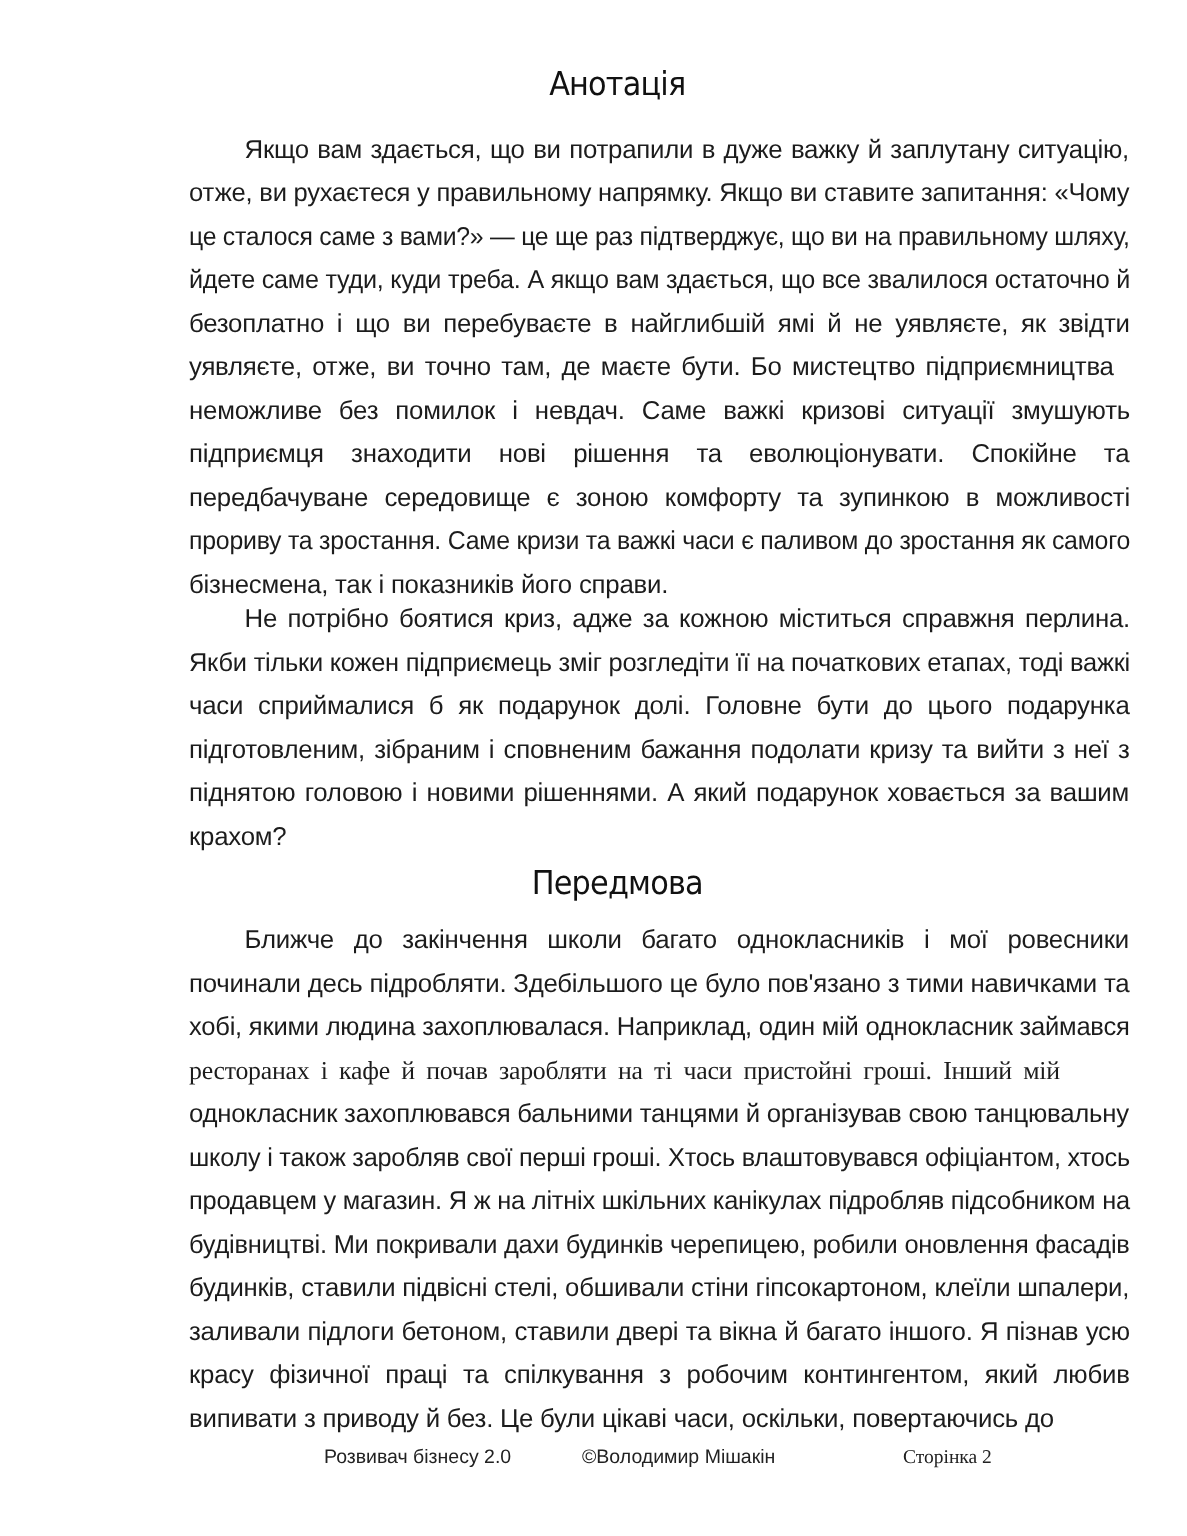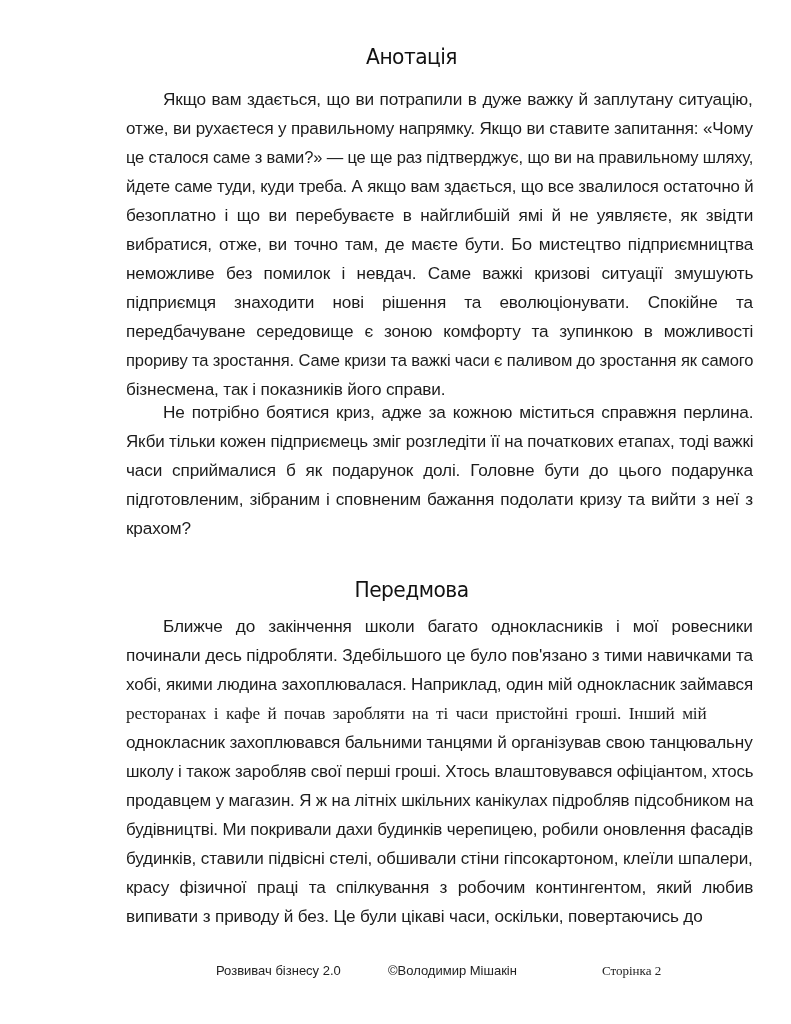--- a/index.html
+++ b/index.html
@@ -21,46 +21,48 @@
 <body>
 
 <div class="page">
   <h1 style="top:44px;">Анотація</h1>
   <div class="para" style="top:85px;">
       <span class="line first" style="display: block; text-align: left; text-align-last: left; word-spacing: 1px;">Якщо вам здається, що ви потрапили в дуже важку й заплутану ситуацію,</span>
       <span class="line" style="display: block; text-align: left; text-align-last: left; transform-origin: left center; transform: scaleX(0.990521);">отже, ви рухаєтеся у правильному напрямку. Якщо ви ставите запитання: «Чому</span>
       <span class="line" style="display: block; text-align: left; text-align-last: left; transform-origin: left center; transform: scaleX(0.958716);">це сталося саме з вами?» — це ще раз підтверджує, що ви на правильному шляху,</span>
       <span class="line" style="display: block; text-align: left; text-align-last: left; transform-origin: left center; transform: scaleX(0.975117);">йдете саме туди, куди треба. А якщо вам здається, що все звалилося остаточно й</span>
       <span class="line" style="display: block; text-align: left; text-align-last: left; word-spacing: 3.91667px;">безоплатно і що ви перебуваєте в найглибшій ямі й не уявляєте, як звідти</span>
-      <span class="line" style="display: block; text-align: left; text-align-last: left; word-spacing: 2.3px;">вибратися, отже, ви точно там, де маєте бути. Бо мистецтво підприємництва</span>
+      <span class="line" style="display: block; text-align: left; text-align-last: left; word-spacing: 2.3px;">уявляєте, отже, ви точно там, де маєте бути. Бо мистецтво підприємництва</span>
       <span class="line" style="display: block; text-align: left; text-align-last: left; word-spacing: 6.77778px;">неможливе без помилок і невдач. Саме важкі кризові ситуації змушують</span>
       <span class="line" style="display: block; text-align: left; text-align-last: left; word-spacing: 13.5714px;">підприємця знаходити нові рішення та еволюціонувати. Спокійне та</span>
       <span class="line" style="display: block; text-align: left; text-align-last: left; word-spacing: 6.25px;">передбачуване середовище є зоною комфорту та зупинкою в можливості</span>
       <span class="line" style="display: block; text-align: left; text-align-last: left; transform-origin: left center; transform: scaleX(0.963134);">прориву та зростання. Саме кризи та важкі часи є паливом до зростання як самого</span>
       <span class="line last" style="display: block; text-align: center; text-align-last: left;">бізнесмена, так і показників його справи.</span>
     </div>
   <div class="para" style="top:398px;">
       <span class="line first" style="display: block; text-align: left; text-align-last: left; word-spacing: 2.33333px;">Не потрібно боятися криз, адже за кожною міститься справжня перлина.</span>
       <span class="line" style="display: block; text-align: left; text-align-last: left; transform-origin: left center; transform: scaleX(0.984301);">Якби тільки кожен підприємець зміг розгледіти її на початкових етапах, тоді важкі</span>
       <span class="line" style="display: block; text-align: left; text-align-last: left; word-spacing: 5.3px;">часи сприймалися б як подарунок долі. Головне бути до цього подарунка</span>
       <span class="line" style="display: block; text-align: left; text-align-last: left; word-spacing: 1.45455px;">підготовленим, зібраним і сповненим бажання подолати кризу та вийти з неї з</span>
+      <span class="line" style="display: block; text-align: left; text-align-last: left; word-spacing: 1.6px;">піднятою головою і новими рішеннями. А який подарунок ховається за вашим</span>
       <span class="line last" style="display: block; text-align: left; text-align-last: left;">крахом?</span>
     </div>
 
   <h1 style="top:577px;">Передмова</h1>
   <div class="para" style="top:612px;">
       <span class="line first" style="display: block; text-align: left; text-align-last: left; word-spacing: 8.5px;">Ближче до закінчення школи багато однокласників і мої ровесники</span>
       <span class="line" style="display: block; text-align: left; text-align-last: left; word-spacing: 0px;">починали десь підробляти. Здебільшого це було пов'язано з тими навичками та</span>
       <span class="line" style="display: block; text-align: left; text-align-last: left; transform-origin: left center; transform: scaleX(0.990521);">хобі, якими людина захоплювалася. Наприклад, один мій однокласник займався</span>
       <span class="line" style="display: block; text-align: left; text-align-last: left; word-spacing: 3.41667px; font-family: Liberation Serif, serif;">ресторанах і кафе й почав заробляти на ті часи пристойні гроші. Інший мій</span>
       <span class="line" style="display: block; text-align: left; text-align-last: left; transform-origin: left center; transform: scaleX(0.99682);">однокласник захоплювався бальними танцями й організував свою танцювальну</span>
       <span class="line" style="display: block; text-align: left; text-align-last: left; transform-origin: left center; transform: scaleX(0.979688);">школу і також заробляв свої перші гроші. Хтось влаштовувався офіціантом, хтось</span>
       <span class="line" style="display: block; text-align: left; text-align-last: left; transform-origin: left center; transform: scaleX(0.984301);">продавцем у магазин. Я ж на літніх шкільних канікулах підробляв підсобником на</span>
       <span class="line" style="display: block; text-align: left; text-align-last: left; transform-origin: left center; transform: scaleX(0.985849);">будівництві. Ми покривали дахи будинків черепицею, робили оновлення фасадів</span>
       <span class="line" style="display: block; text-align: left; text-align-last: left; transform-origin: left center; transform: scaleX(0.995238);">будинків, ставили підвісні стелі, обшивали стіни гіпсокартоном, клеїли шпалери,</span>
+      <span class="line" style="display: block; text-align: left; text-align-last: left; word-spacing: 0.333333px;">заливали підлоги бетоном, ставили двері та вікна й багато іншого. Я пізнав усю</span>
       <span class="line" style="display: block; text-align: left; text-align-last: left; word-spacing: 5.77778px;">красу фізичної праці та спілкування з робочим контингентом, який любив</span>
       <span class="line last" style="display: block; text-align: left; text-align-last: left;">випивати з приводу й без. Це були цікаві часи, оскільки, повертаючись до</span>
     </div>
 
   <div class="footer" style="left:200px;">Розвивач бізнесу 2.0</div>
   <div class="footer" style="left:372px;">©Володимир Мішакін</div>
   <div class="footer" style="left:586px;font-family:Liberation Serif, serif;">Сторінка 2</div>
 </div>
 
 </body></html>

